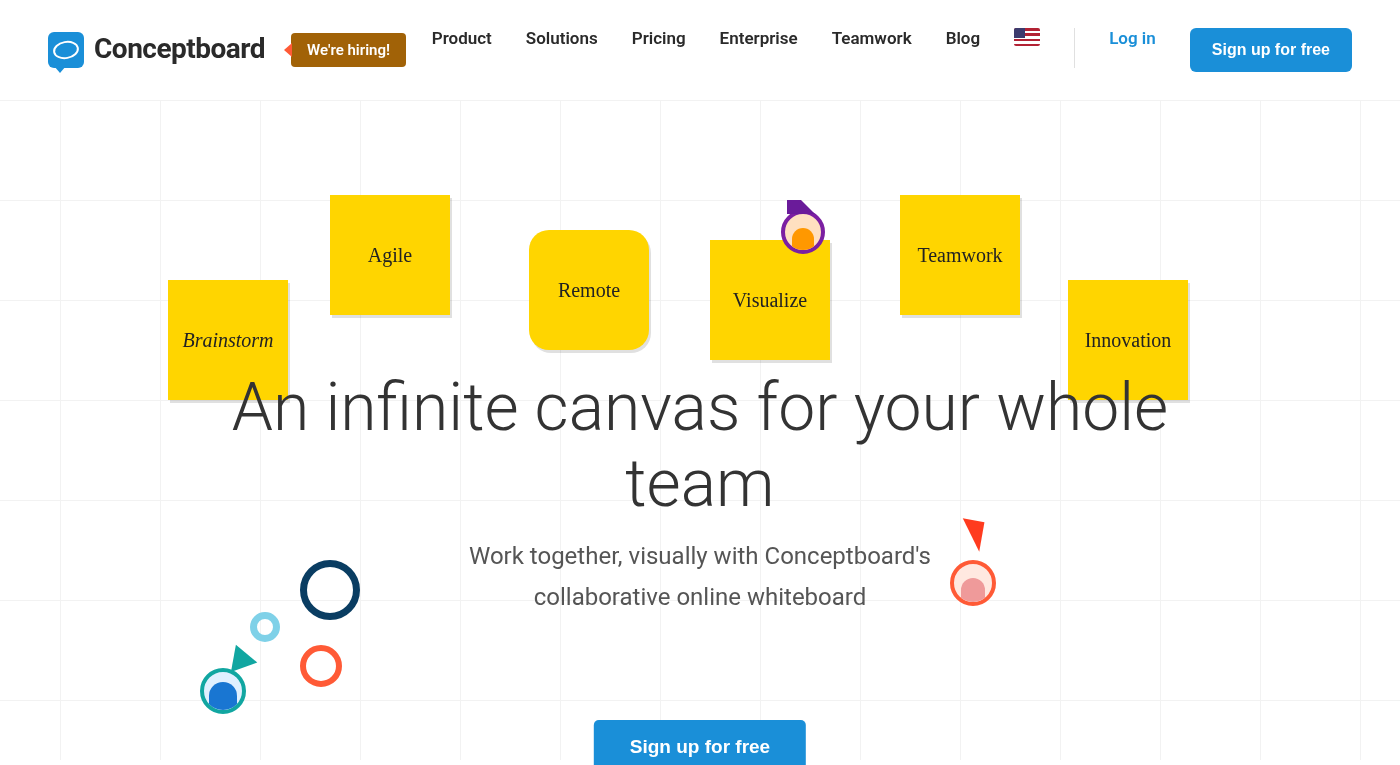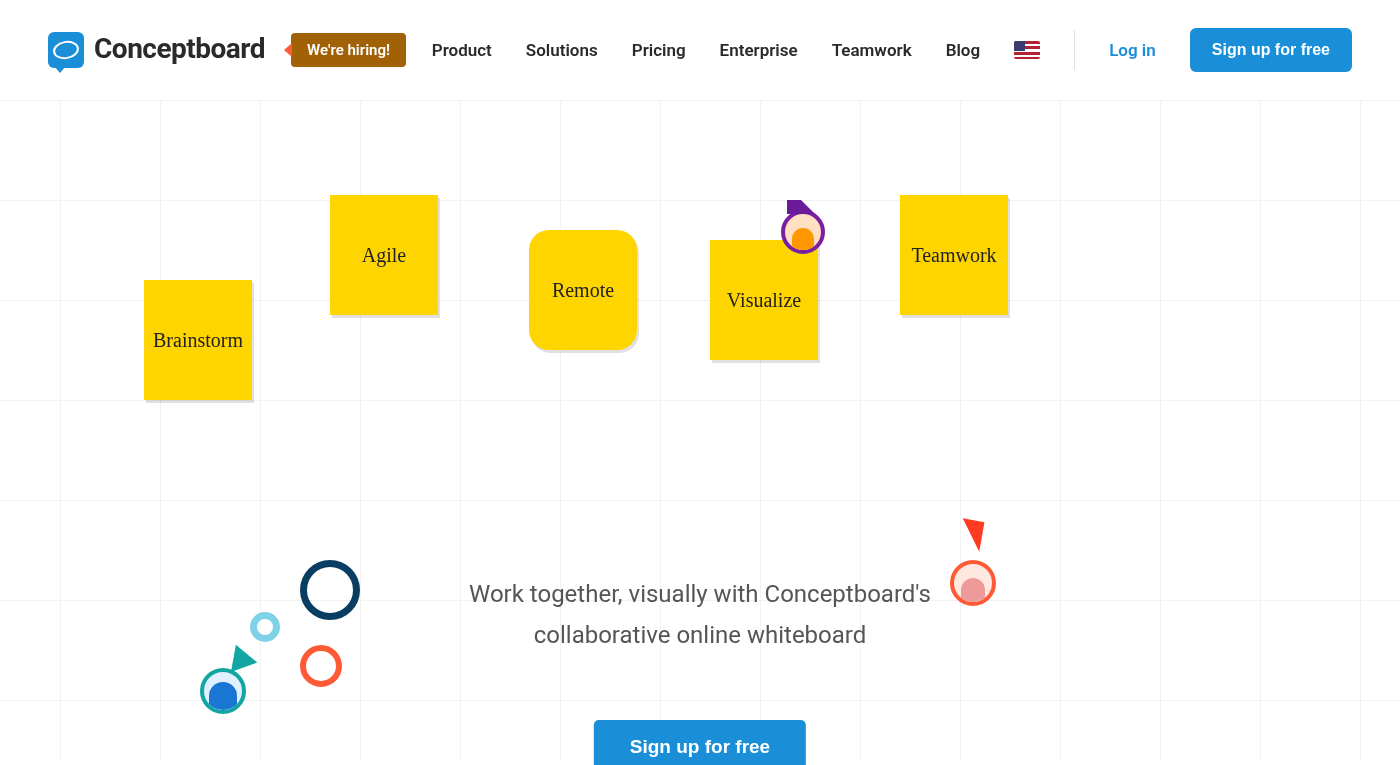--- a/index.html
+++ b/index.html
@@ -73,21 +73,20 @@
   left: -7px;
   top: 50%;
   transform: translateY(-50%);
   border-top: 7px solid transparent;
   border-bottom: 7px solid transparent;
   border-right: 8px solid #ff5a36;
 }
 .nav {
   margin-left: auto;
   display: flex;
-  align-items: center;
   gap: 34px;
 }
 .nav a {
   text-decoration: none;
   color: #2a2a2a;
   font-weight: 600;
   font-size: 17px;
 }
 .flag {
   width: 26px;
@@ -134,21 +133,21 @@
   height: 660px;
   background-image:
     linear-gradient(#f2f2f2 1px, transparent 1px),
     linear-gradient(90deg, #f2f2f2 1px, transparent 1px);
   background-size: 100px 100px;
   background-position: 60px 0;
 }
 
 .sticky {
   position: absolute;
-  width: 108px;
+  width: 120px;
   height: 120px;
   background: #ffd500;
   display: flex;
   align-items: center;
   justify-content: center;
   font-family: "Comic Sans MS", "Segoe Script", cursive;
   font-size: 20px;
   color: #222;
   box-shadow: 2px 3px 0 rgba(0,0,0,0.12);
 }
@@ -160,21 +159,21 @@
   transform: translateX(-50%);
   text-align: center;
   font-size: 66px;
   font-weight: 300;
   color: #333;
   line-height: 1.15;
   width: 1100px;
 }
 .subhead {
   position: absolute;
-  top: 474px;
+  top: 436px;
   left: 50%;
   transform: translateX(-50%);
   text-align: center;
   font-size: 24px;
   color: #555;
   line-height: 1.7;
   width: 600px;
 }
 .cta {
   position: absolute;
@@ -327,40 +326,42 @@
     <a href="#">Blog</a>
     <span class="flag"></span>
     <span class="divider"></span>
     <a href="#" class="login-link">Log in</a>
     <button class="signup-btn">Sign up for free</button>
   </nav>
 </header>
 
 <section class="hero">
 
-  <div class="sticky" style="top:180px;left:144px;">Brainstorm</div>
+  <div class="sticky" style="top:180px;left:168px;font-style:italic;">Brainstorm</div>
   <div class="sticky" style="top:95px;left:330px;">Agile</div>
   <div class="sticky" style="top:130px;left:529px;border-radius:20px;">Remote</div>
   <div class="sticky" style="top:140px;left:710px;">Visualize</div>
   <div class="sticky" style="top:95px;left:900px;">Teamwork</div>
+  <div class="sticky" style="top:180px;left:1068px;">Innovation</div>
 
   <div class="avatar-cursor-1">
     <div class="flag-shape"></div>
     <div class="circ"></div>
   </div>
 
   <div class="deco-bottom-left">
     <div class="ring1"></div>
     <div class="ring2"></div>
     <div class="ring3"></div>
     <div class="ptr-teal"></div>
     <div class="avatar2"></div>
   </div>
 
   <div class="deco-right">
     <div class="ptr-orange"></div>
     <div class="avatar3"></div>
   </div>
 
+  <h1 class="headline">An infinite canvas for your whole team</h1>
   <p class="subhead">Work together, visually with Conceptboard's collaborative online whiteboard</p>
 
   <button class="cta">Sign up for free</button>
 </section>
 
 </body></html>

